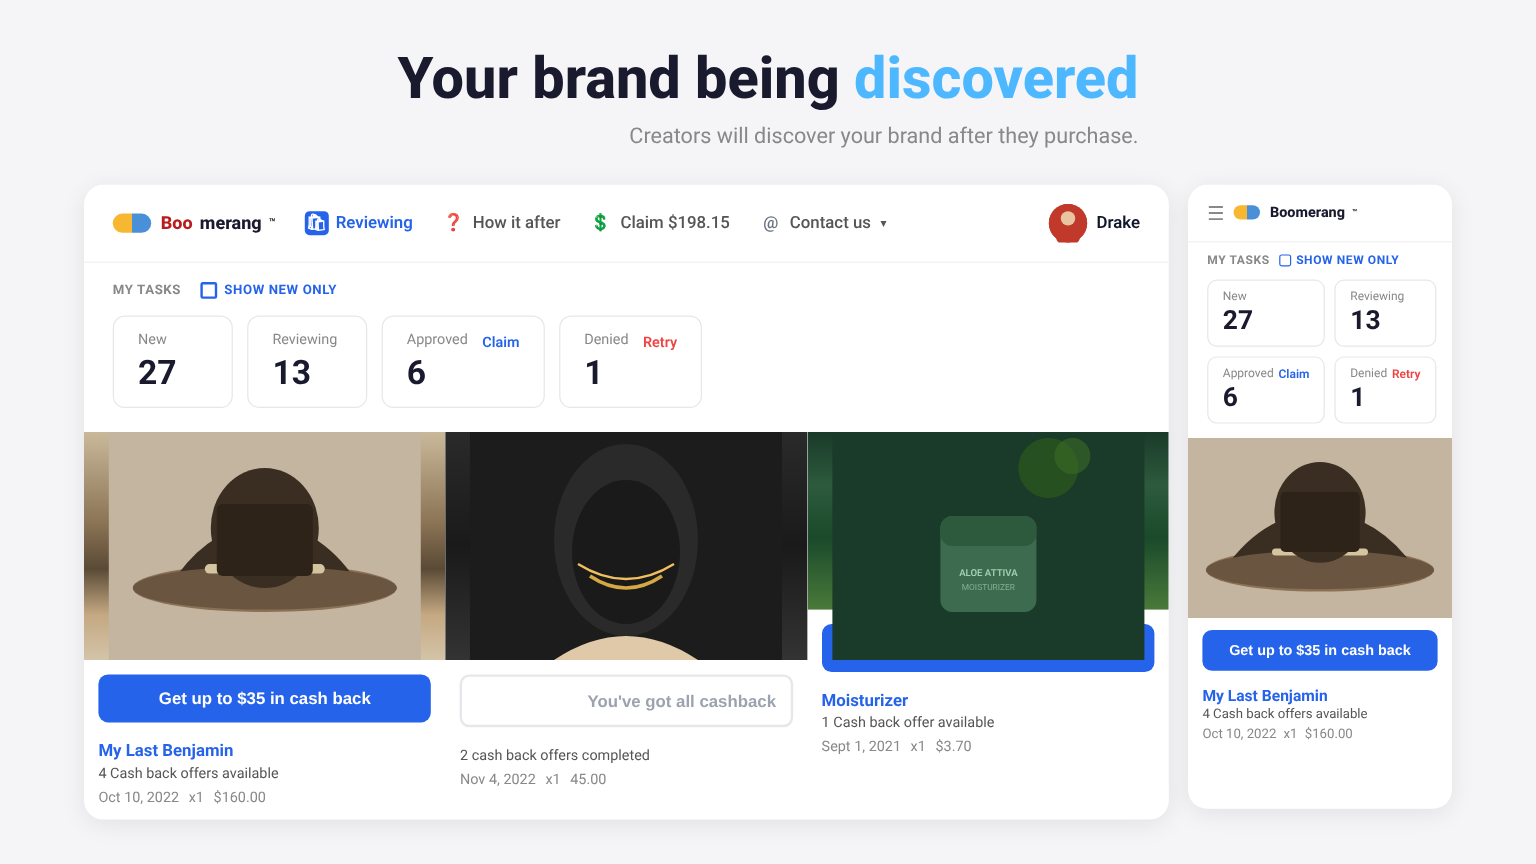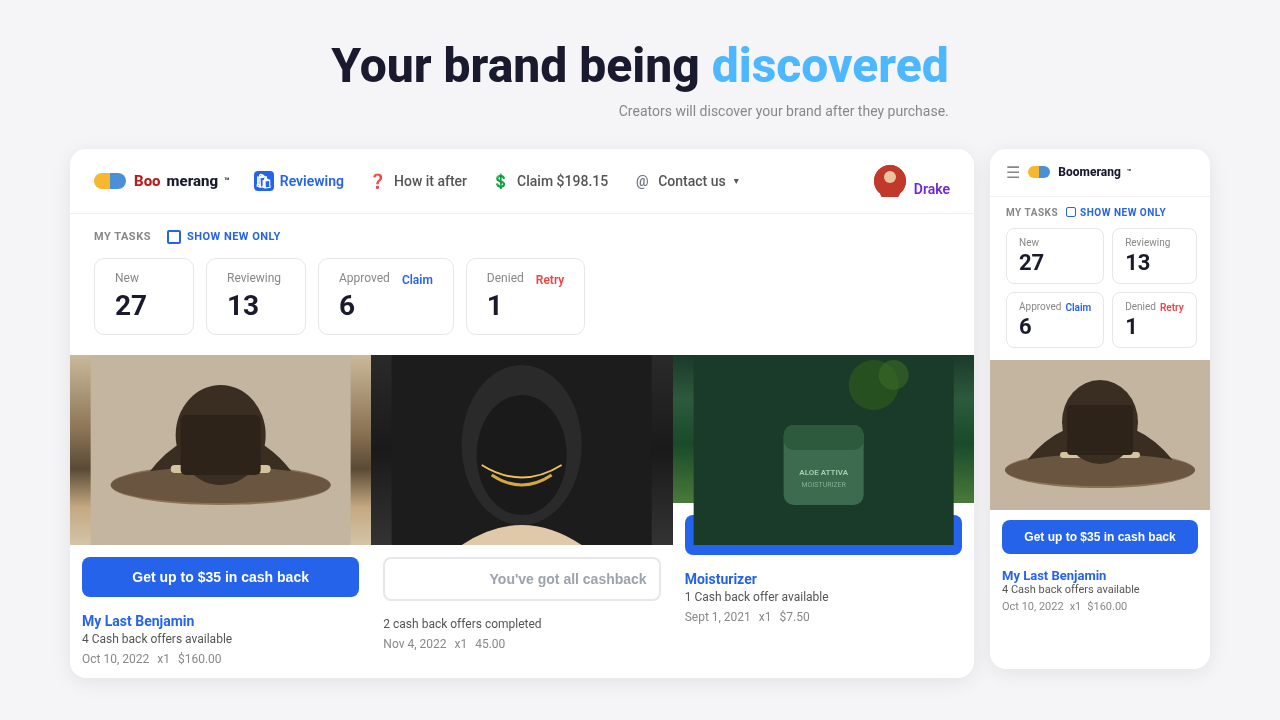--- a/index.html
+++ b/index.html
@@ -23,21 +23,21 @@
       font-weight: 800;
       color: #1a1a2e;
       line-height: 1.1;
     }
 
     .hero-title .highlight {
       color: #4db8ff;
     }
 
     .hero-subtitle {
-      font-size: 14px;
+      font-size: 18px;
       color: #888;
       margin-top: 10px;
       font-weight: 400;
     }
 
     .main-content {
       display: flex;
       gap: 16px;
       width: 1180px;
       max-width: 100%;
@@ -101,25 +101,25 @@
       display: flex;
       align-items: center;
       justify-content: center;
       color: white;
       font-size: 13px;
       font-weight: 600;
     }
 
     .nav-user {
       display: flex;
-      align-items: flex-end;
+      align-items: center;
       gap: 8px;
       font-size: 14px;
       font-weight: 600;
-      color: #6d28d9;
+      color: #0f172a;
       margin-left: auto;
     }
 
     
     .tasks-section {
       padding: 16px 24px 0;
     }
 
     .tasks-header {
       display: flex;
@@ -576,21 +576,21 @@
             <text x="130" y="132" font-size="7" fill="#80b090" text-anchor="middle">MOISTURIZER</text>
           </svg>
         </div>
         <button class="product-action-btn">Get up to $2 in cash back</button>
         <div class="product-info">
           <div class="product-name">Moisturizer</div>
           <div class="product-offers">1 Cash back offer available</div>
           <div class="product-meta">
             <span>Sept 1, 2021</span>
             <span>x1</span>
-            <span>$7.50</span>
+            <span>$3.70</span>
           </div>
         </div>
       </div>
 
     </div>
   </div>
 
   <div class="side-panel">
 
     <div class="side-nav">

